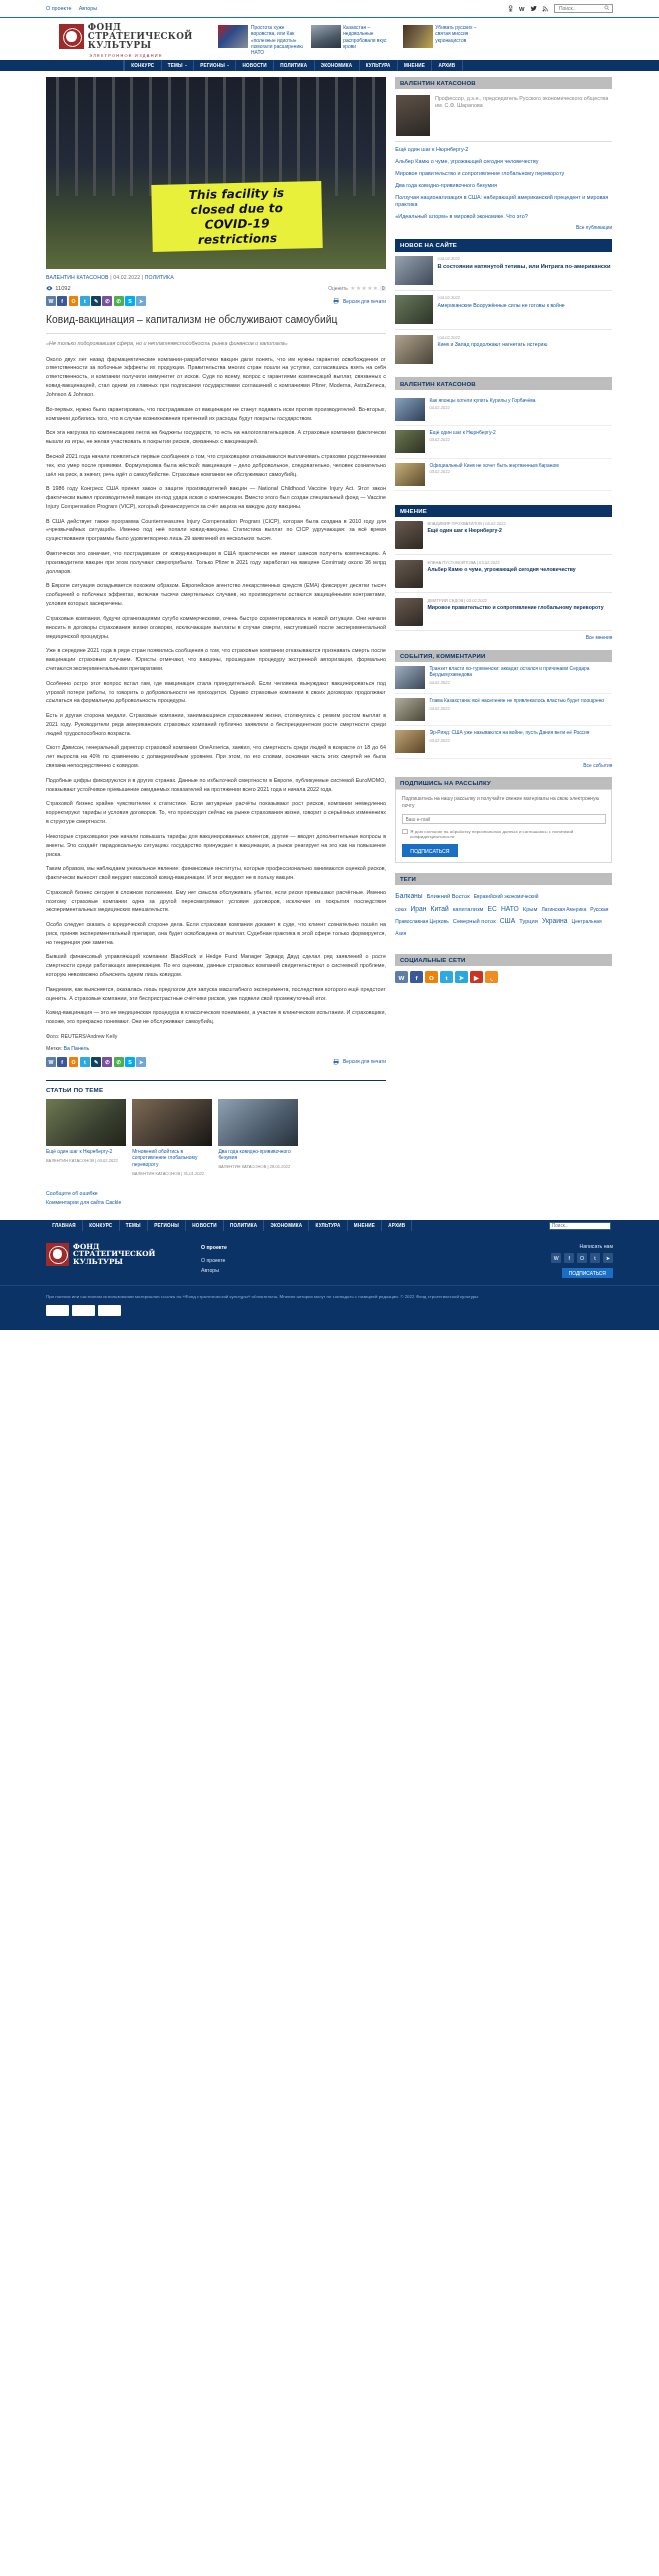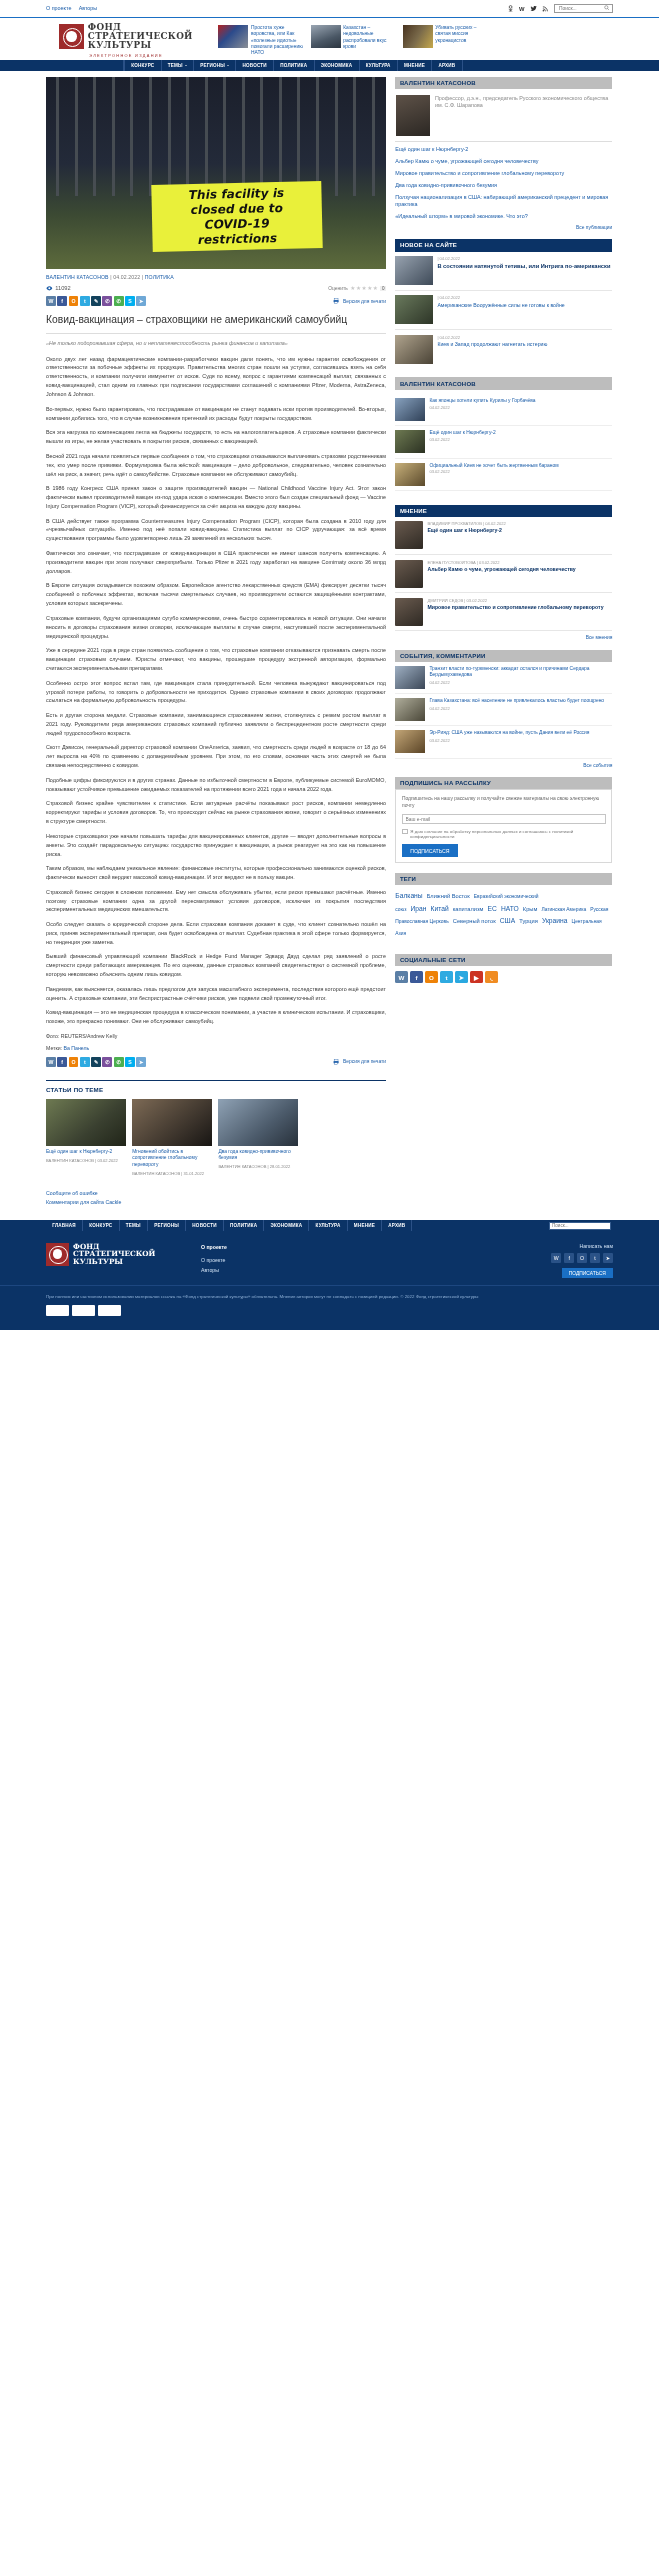--- a/index.html
+++ b/index.html
@@ -392,21 +392,21 @@
       <div class="share-right">
         <svg width="6.2" height="6.2" viewBox="0 0 16 16">
           <rect x="3" y="1.5" width="10" height="4" fill="none" stroke="#1a5ca8"></rect>
           <rect x="1.5" y="5.5" width="13" height="5.5" fill="#1a5ca8"></rect>
           <rect x="4" y="9.5" width="8" height="5" fill="#fff" stroke="#1a5ca8"></rect>
         </svg>
         <a>Версия для печати</a>
       </div>
     </div>
 
-    <h1 class="article-title">Ковид-вакцинация – страховщики не американский самоубийц</h1>
+    <h1 class="article-title">Ковид-вакцинация – капитализм не обслуживают самоубийц</h1>
     <div class="title-rule"></div>
     <div class="lead">«Не только подорожавшая сфера, но и неплатежеспособность рынка финансов и капитала»</div>
 
     <div class="art" id="article-body">
           <p>Около двух лет назад фармацевтические компании-разработчики вакцин дали понять, что им нужны гарантии освобождения от ответственности за побочные эффекты их продукции. Правительства многих стран пошли на уступки, согласившись взять на себя ответственность, и компании получили иммунитет от исков. Судя по всему, вопрос с гарантиями компенсаций выплат, связанных с ковид-вакцинацией, стал одним из главных при подписании государствами соглашений с компаниями Pfizer, Moderna, AstraZeneca, Johnson &amp; Johnson.</p>
           <p>Во-первых, нужно было гарантировать, что пострадавшие от вакцинации не станут подавать иски против производителей. Во-вторых, компании добились того, что в случае возникновения претензий их расходы будут покрыты государством.</p>
           <p>Вся эта нагрузка по компенсациям легла на бюджеты государств, то есть на налогоплательщиков. А страховые компании фактически вышли из игры, не желая участвовать в покрытии рисков, связанных с вакцинацией.</p>
           <p>Весной 2021 года начали появляться первые сообщения о том, что страховщики отказываются выплачивать страховки родственникам тех, кто умер после прививки. Формулировка была жёсткой: вакцинация – дело добровольное, следовательно, человек сознательно шёл на риск, а значит, речь идёт о самоубийстве. Страховые компании не обслуживают самоубийц.</p>
           <p>В 1986 году Конгресс США принял закон о защите производителей вакцин — National Childhood Vaccine Injury Act. Этот закон фактически вывел производителей вакцин из-под удара исков о компенсации. Вместо этого был создан специальный фонд — Vaccine Injury Compensation Program (VICP), который финансируется за счёт акциза на каждую дозу вакцины.</p>
           <p>В США действует также программа Countermeasures Injury Compensation Program (CICP), которая была создана в 2010 году для «чрезвычайных ситуаций». Именно под неё попали ковид-вакцины. Статистика выплат по CICP удручающая: за всё время существования программы было удовлетворено лишь 29 заявлений из нескольких тысяч.</p>

